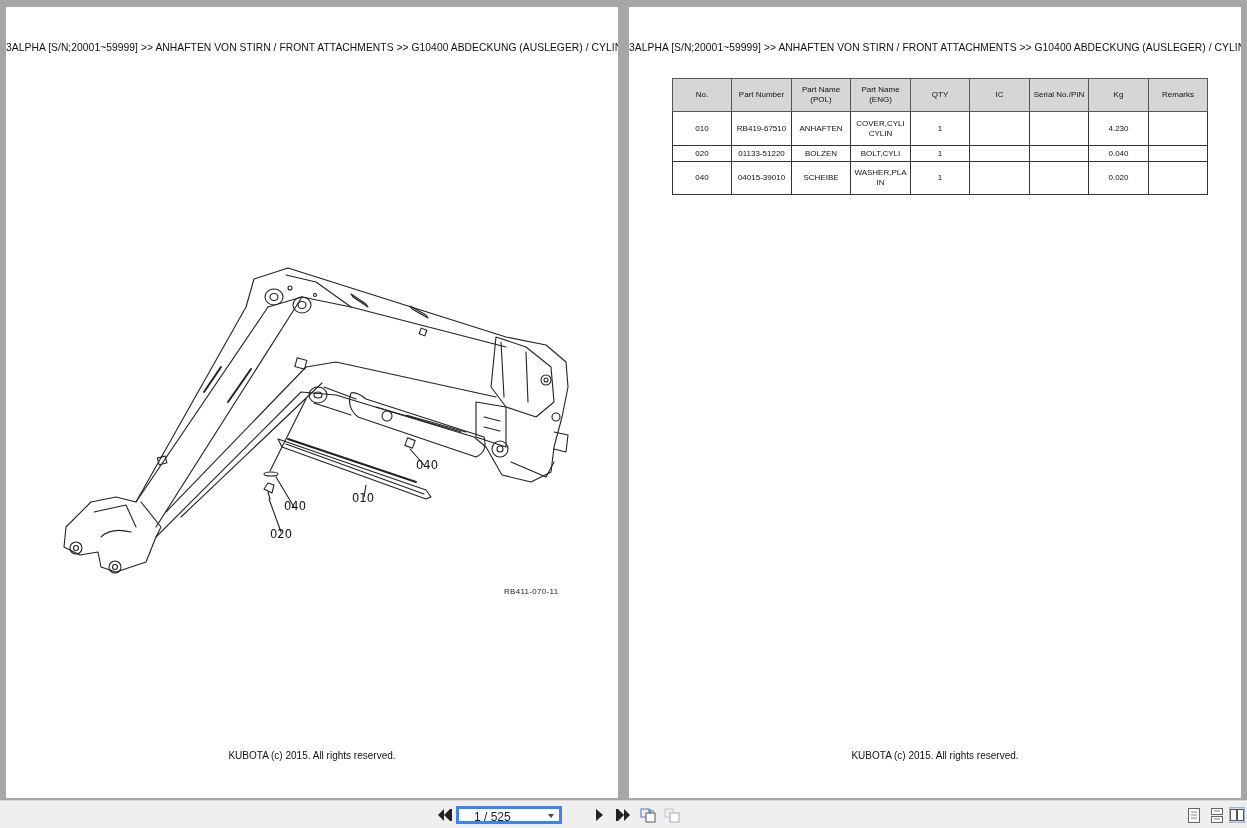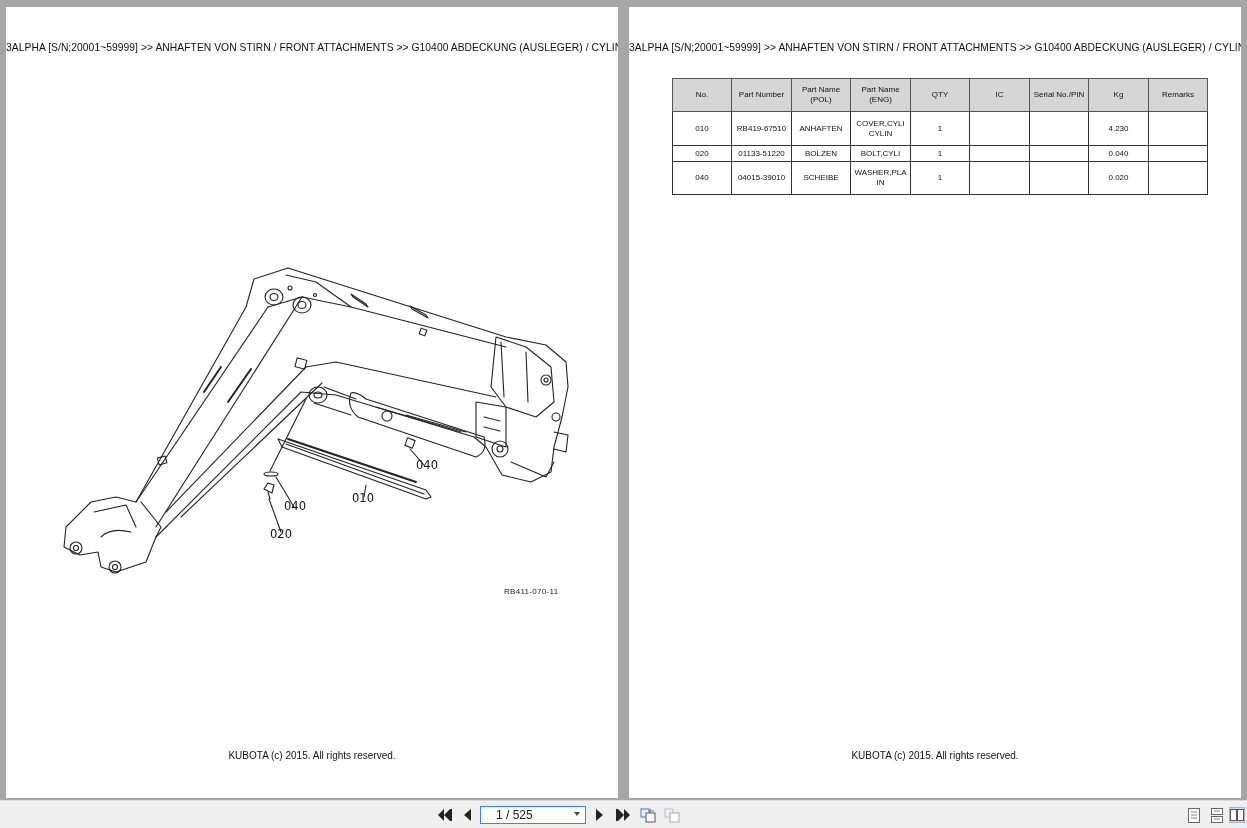--- a/index.html
+++ b/index.html
@@ -44,22 +44,22 @@
 
   .toolbar {
     position:absolute; left:0; top:800px; width:1247px; height:28px;
     background:#efefef; border-top:1px solid #d8d8d8;
   }
   .tb-btn {
     position:absolute; top:6px; width:16px; height:16px; display:flex; align-items:center; justify-content:center;
     cursor:pointer;
   }
   .page-select {
-    position:absolute; left:480px; top:5px; width:106px; height:18px; background:#fff;
-    border:1px solid #3b82f6; box-sizing:border-box; font-size:12px; color:#222;
+    position:absolute; left:456px; top:5px; width:106px; height:18px; background:#fff;
+    border:3px solid #3b82f6; box-sizing:border-box; font-size:12px; color:#222;
   }
   .page-select .val { position:absolute; left:15px; top:1px; }
   .page-select .arr { position:absolute; right:5px; top:5px; }
 </style>
 </head>
 <body>
 
 <div class="viewer">
 
   <div class="page page-left">

